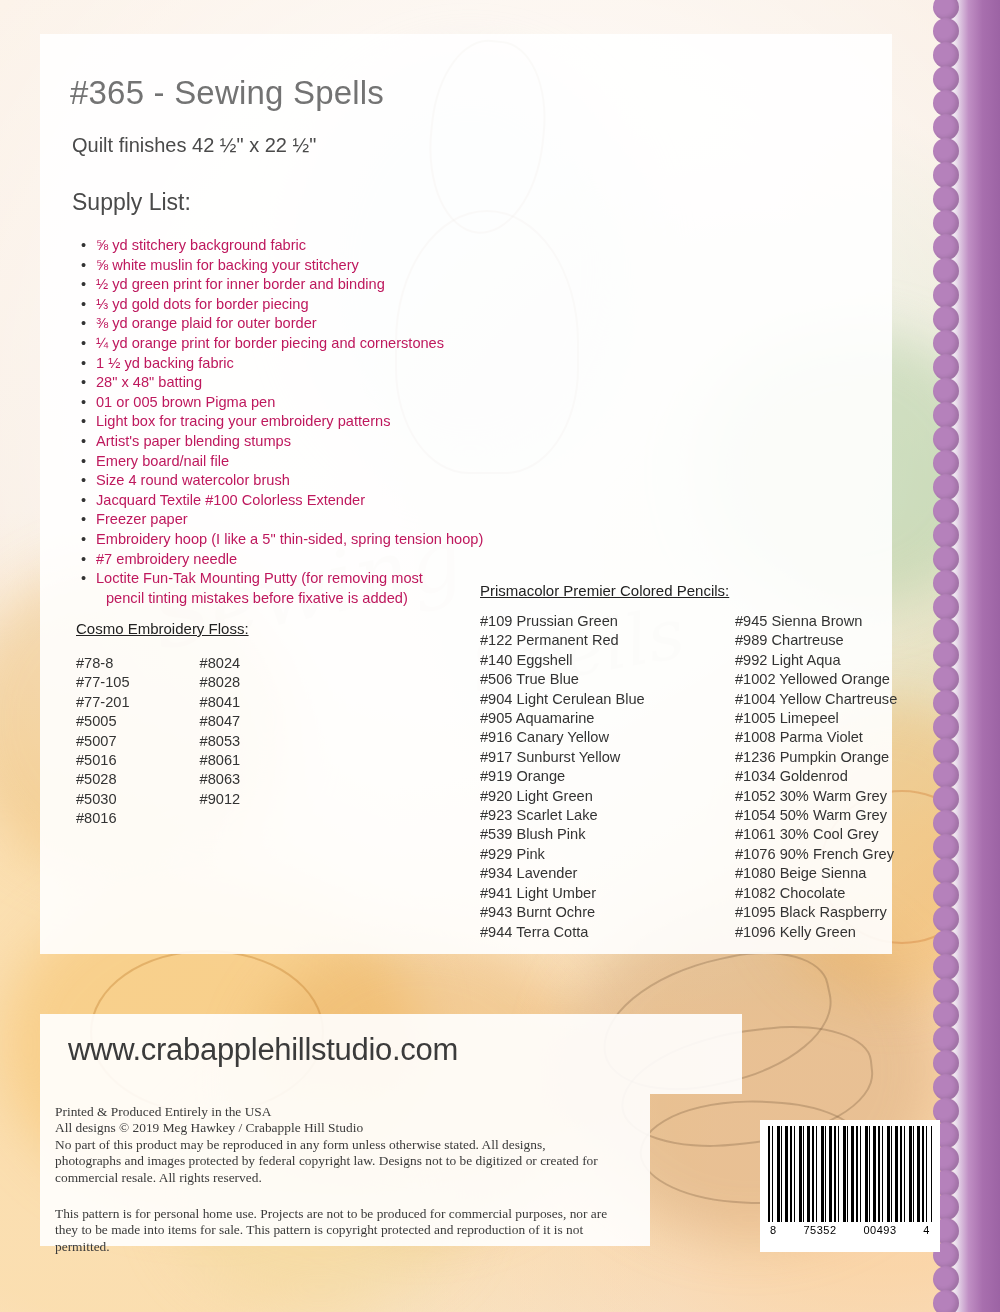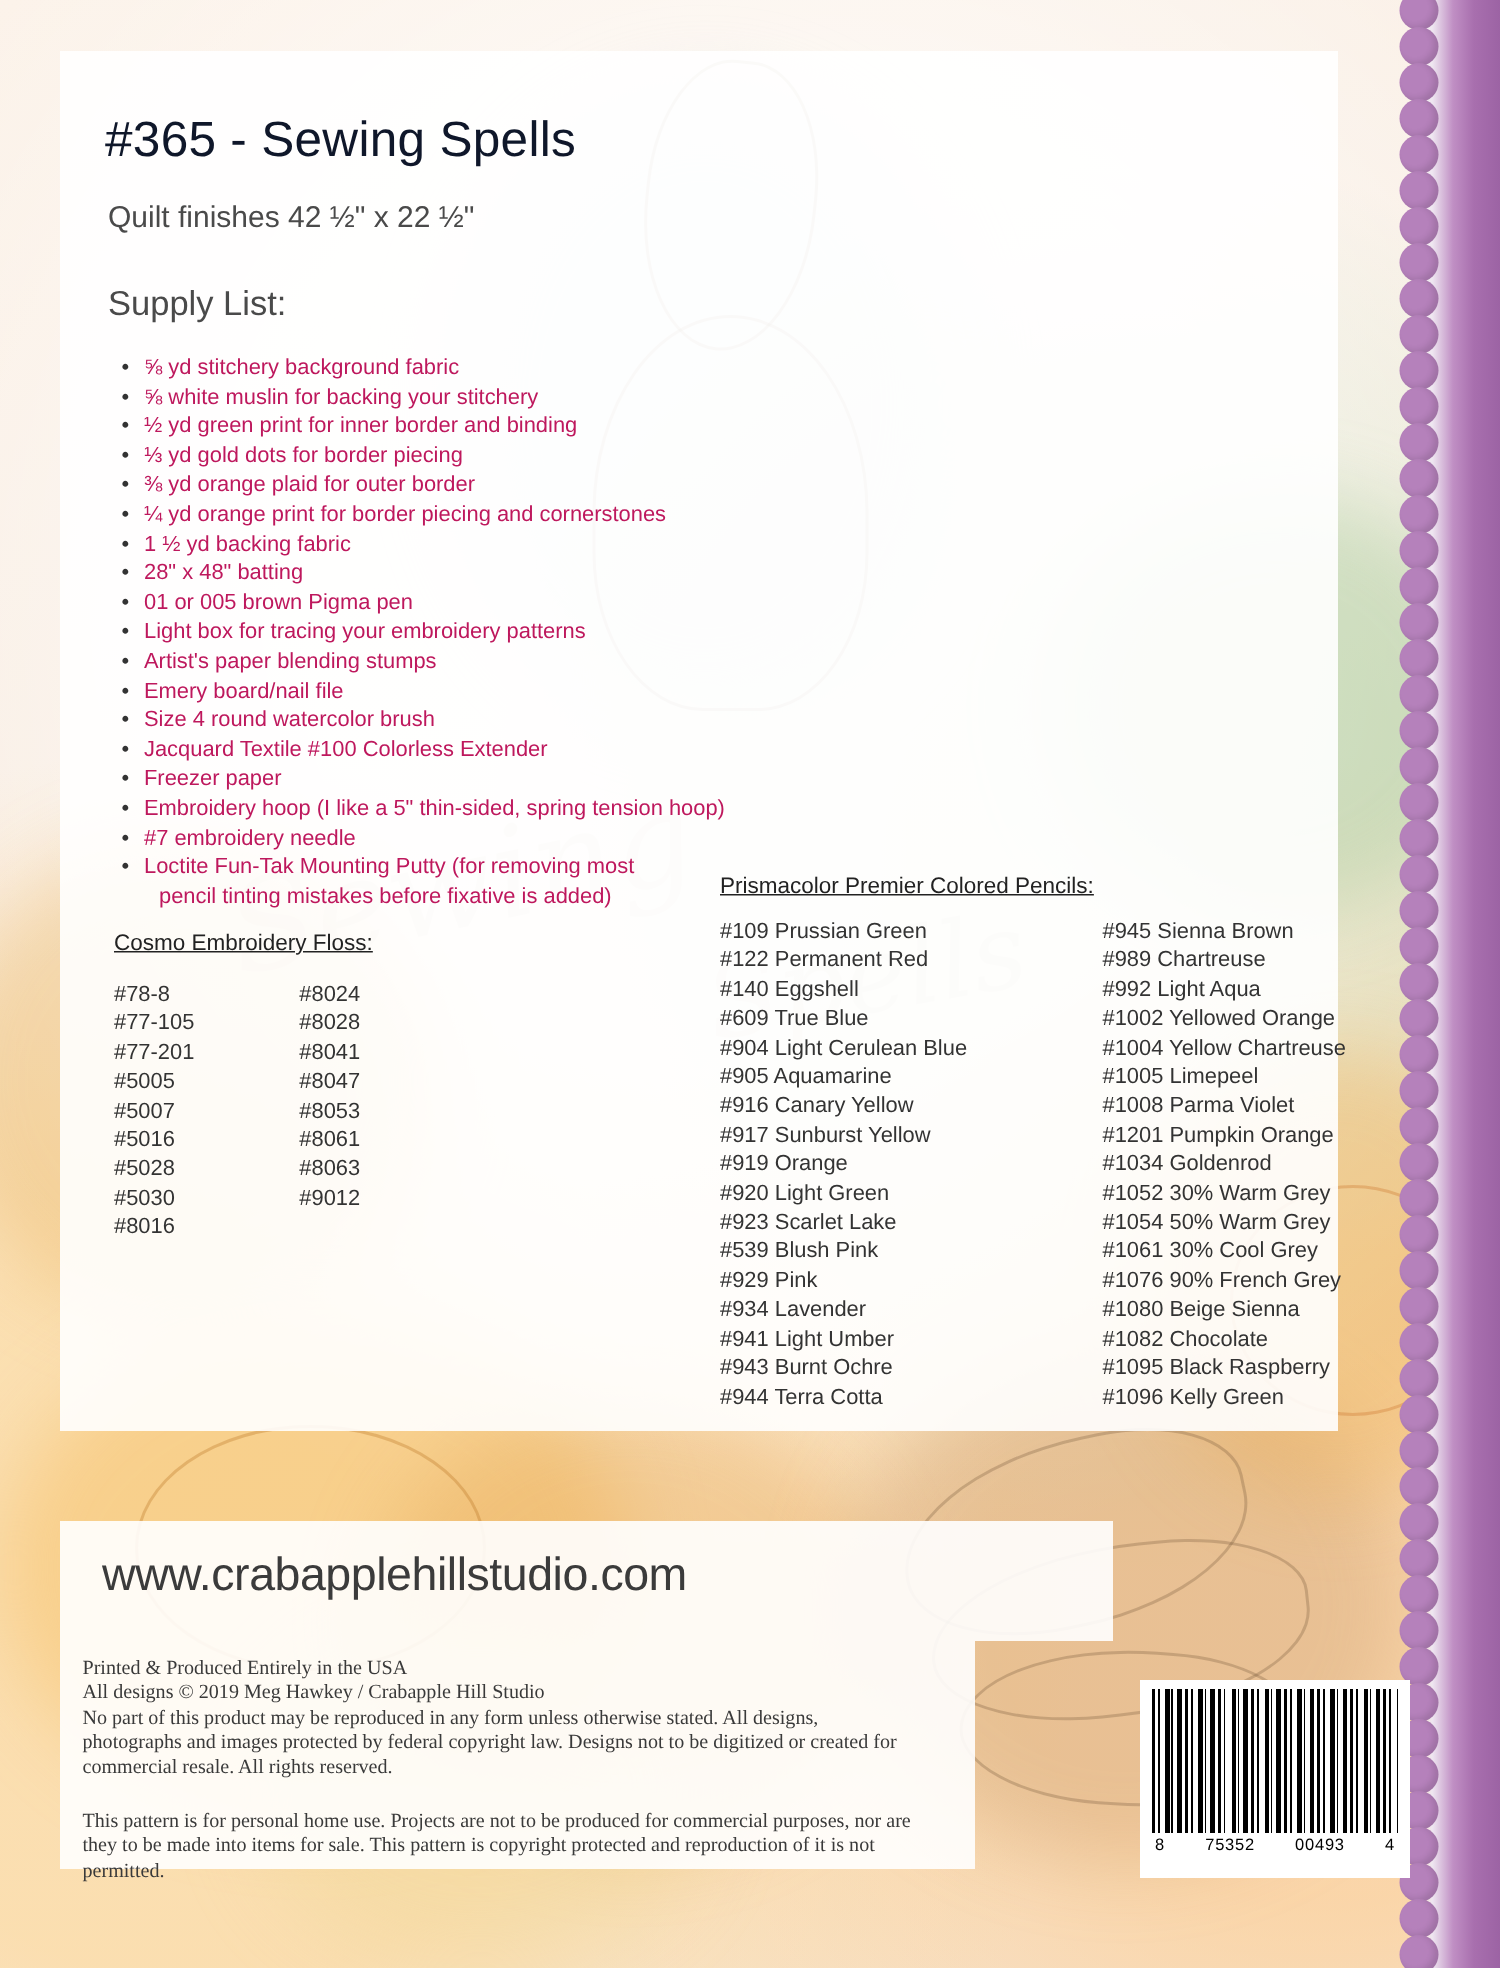--- a/index.html
+++ b/index.html
@@ -116,21 +116,21 @@
     height: 152px;
   }
 
   
   #title {
     position: absolute;
     left: 30px;
     top: 40px;
     font-size: 33px;
     font-weight: 400;
-    color: #0f172a;
+    color: #737373;
     letter-spacing: 0.2px;
   }
   #subtitle {
     position: absolute;
     left: 32px;
     top: 100px;
     font-size: 20px;
     color: #4a4a4a;
   }
   #supply-heading {
@@ -391,21 +391,21 @@
         <div>#9012</div>
       </div>
   </div>
 
   <div class="section-head" id="pencils-head">Prismacolor Premier Colored Pencils:</div>
   <div class="pencil-cols">
     <div class="col" id="pencil-col-1">
         <div>#109 Prussian Green</div>
         <div>#122 Permanent Red</div>
         <div>#140 Eggshell</div>
-        <div>#609 True Blue</div>
+        <div>#506 True Blue</div>
         <div>#904 Light Cerulean Blue</div>
         <div>#905 Aquamarine</div>
         <div>#916 Canary Yellow</div>
         <div>#917 Sunburst Yellow</div>
         <div>#919 Orange</div>
         <div>#920 Light Green</div>
         <div>#923 Scarlet Lake</div>
         <div>#539 Blush Pink</div>
         <div>#929 Pink</div>
         <div>#934 Lavender</div>
@@ -414,21 +414,21 @@
         <div>#944 Terra Cotta</div>
       </div>
     <div class="col" id="pencil-col-2">
         <div>#945 Sienna Brown</div>
         <div>#989 Chartreuse</div>
         <div>#992 Light Aqua</div>
         <div>#1002 Yellowed Orange</div>
         <div>#1004 Yellow Chartreuse</div>
         <div>#1005 Limepeel</div>
         <div>#1008 Parma Violet</div>
-        <div>#1201 Pumpkin Orange</div>
+        <div>#1236 Pumpkin Orange</div>
         <div>#1034 Goldenrod</div>
         <div>#1052 30% Warm Grey</div>
         <div>#1054 50% Warm Grey</div>
         <div>#1061 30% Cool Grey</div>
         <div>#1076 90% French Grey</div>
         <div>#1080 Beige Sienna</div>
         <div>#1082 Chocolate</div>
         <div>#1095 Black Raspberry</div>
         <div>#1096 Kelly Green</div>
       </div>

